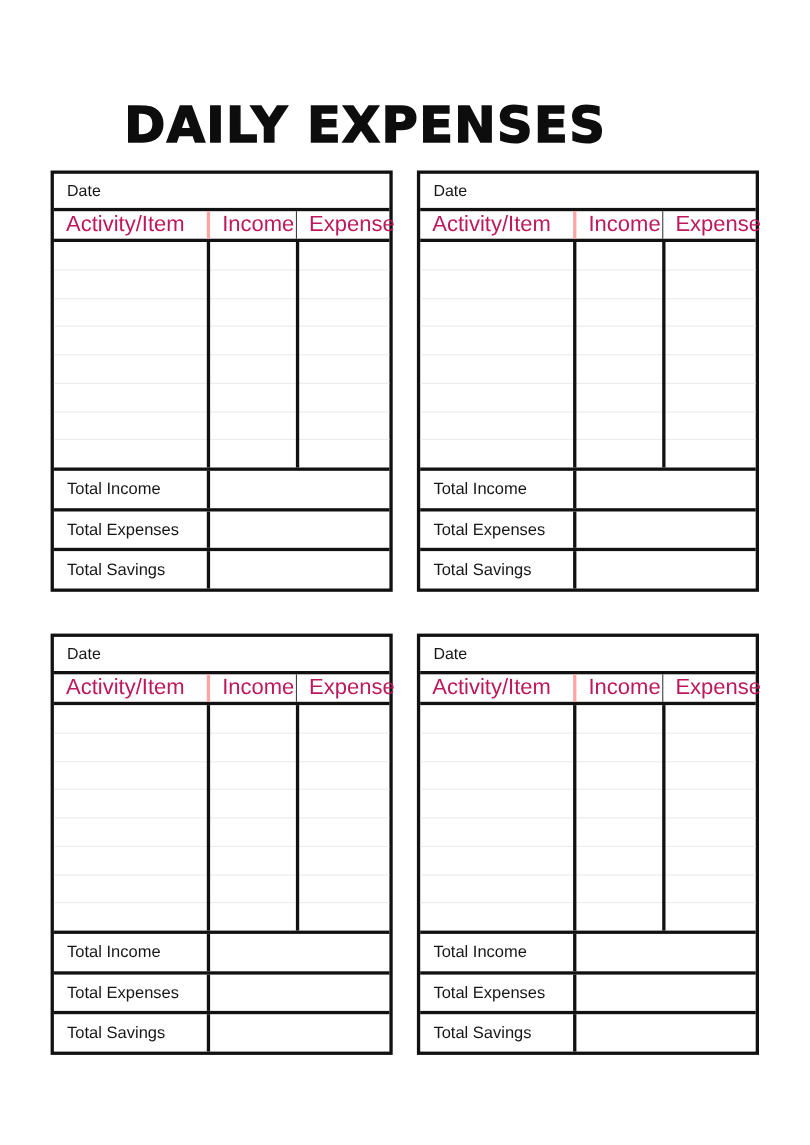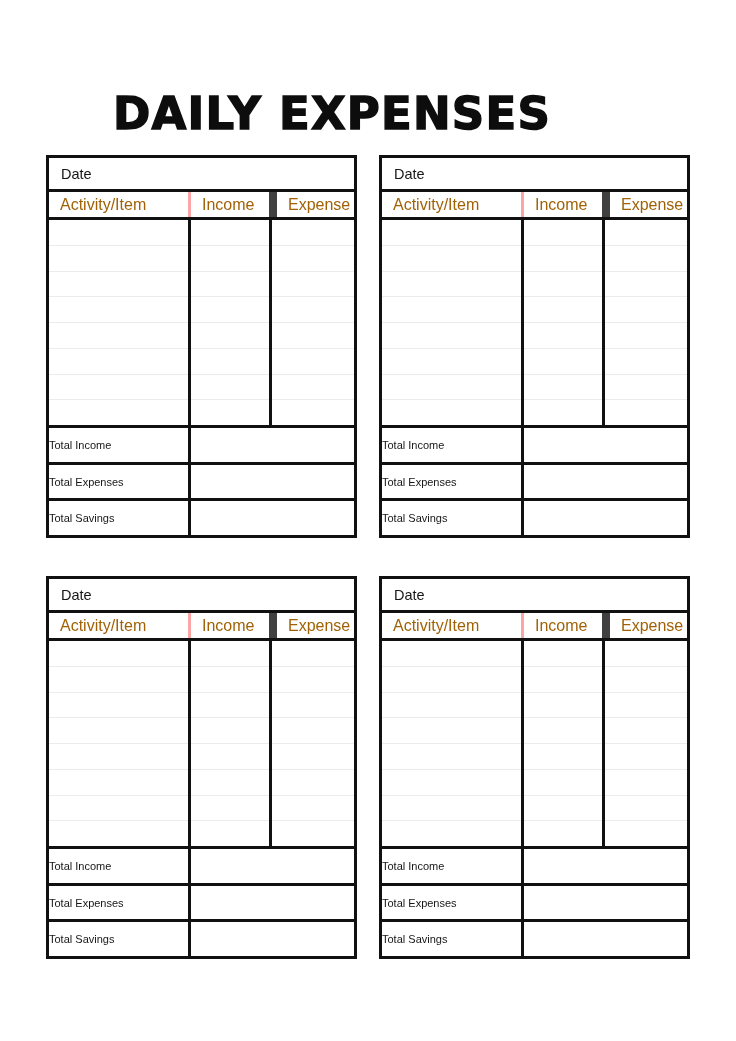--- a/index.html
+++ b/index.html
@@ -83,32 +83,32 @@
   }
   .col-income {
     width: 81px;
     flex: 0 0 81px;
     box-sizing: border-box;
     border-left: 3px solid #fca5a5;
   }
   .col-expense {
     flex: 1 1 auto;
     box-sizing: border-box;
-    border-left: 8px solid #404040;
+    border-left: 1px solid #404040;
   }
   .header-row .col-activity,
   .header-row .col-income,
   .header-row .col-expense {
     display: flex;
     align-items: center;
   }
   .header-cell-text {
     padding-left: 11px;
-    font-size: 16px;
-    color: #a16207;
+    font-size: 20px;
+    color: #be185d;
     white-space: nowrap;
   }
 
   
   .body-area {
     flex: 0 0 208px;
     height: 208px;
     position: relative;
     border-bottom: 3px solid #111111;
     box-sizing: border-box;
@@ -154,21 +154,22 @@
     justify-content: flex-end;
   }
   .total-label {
     width: 139px;
     flex: 0 0 139px;
     display: flex;
     align-items: center;
     box-sizing: border-box;
   }
   .total-label-text {
-    font-size: 11px;
+    padding-left: 12px;
+    font-size: 15px;
     color: #161616;
     white-space: nowrap;
   }
   .total-value {
     flex: 1 1 auto;
     border-left: 3px solid #111111;
     box-sizing: border-box;
   }
 </style>
 </head>

